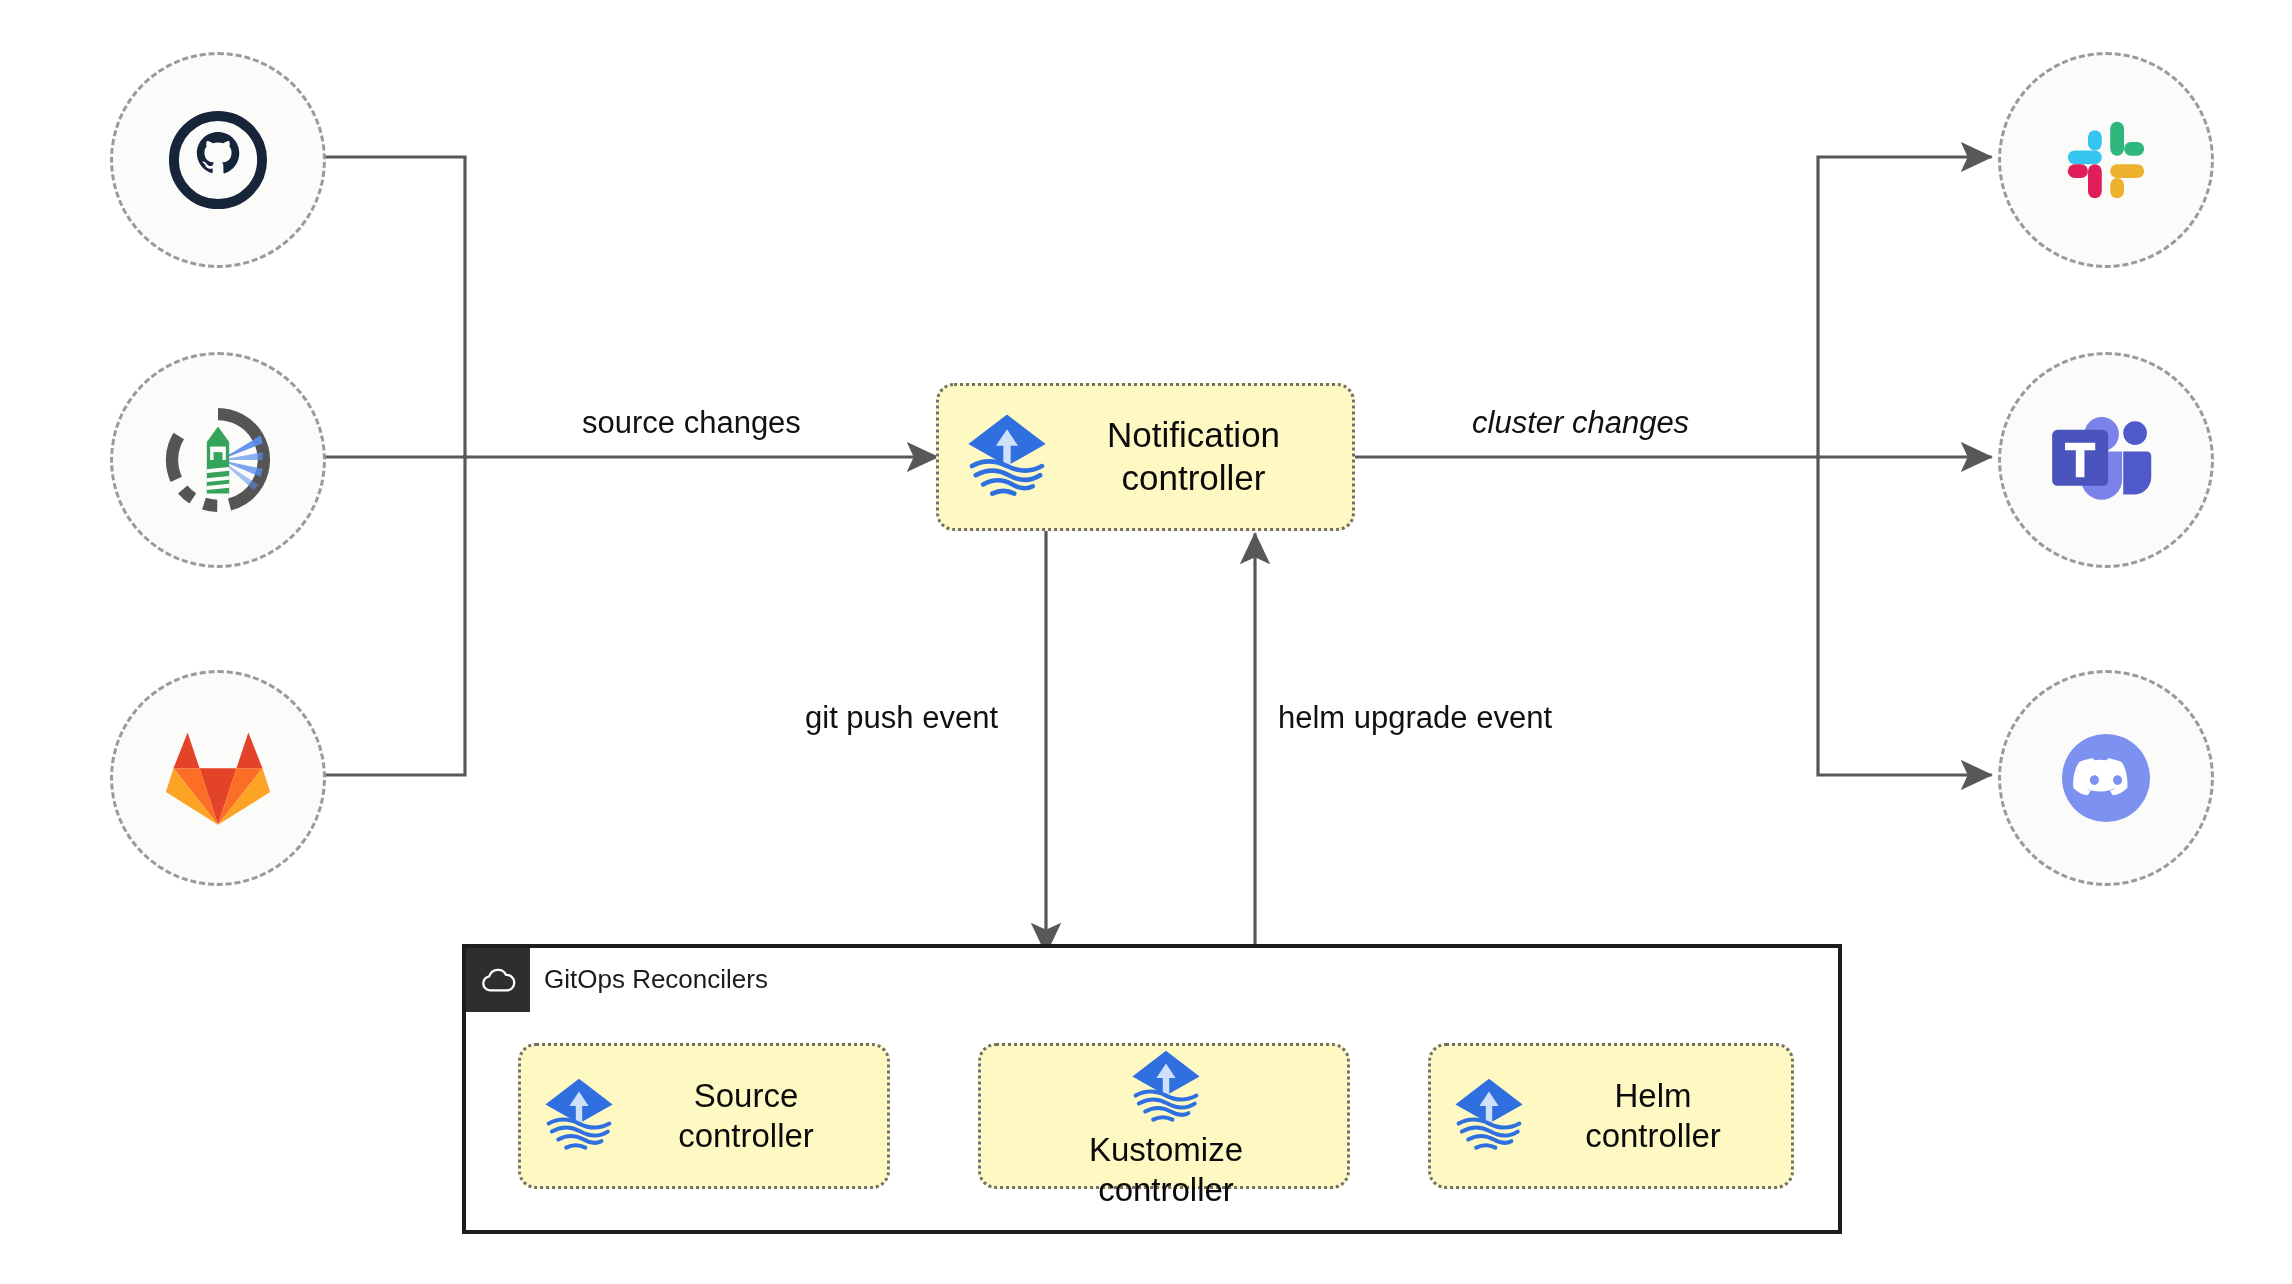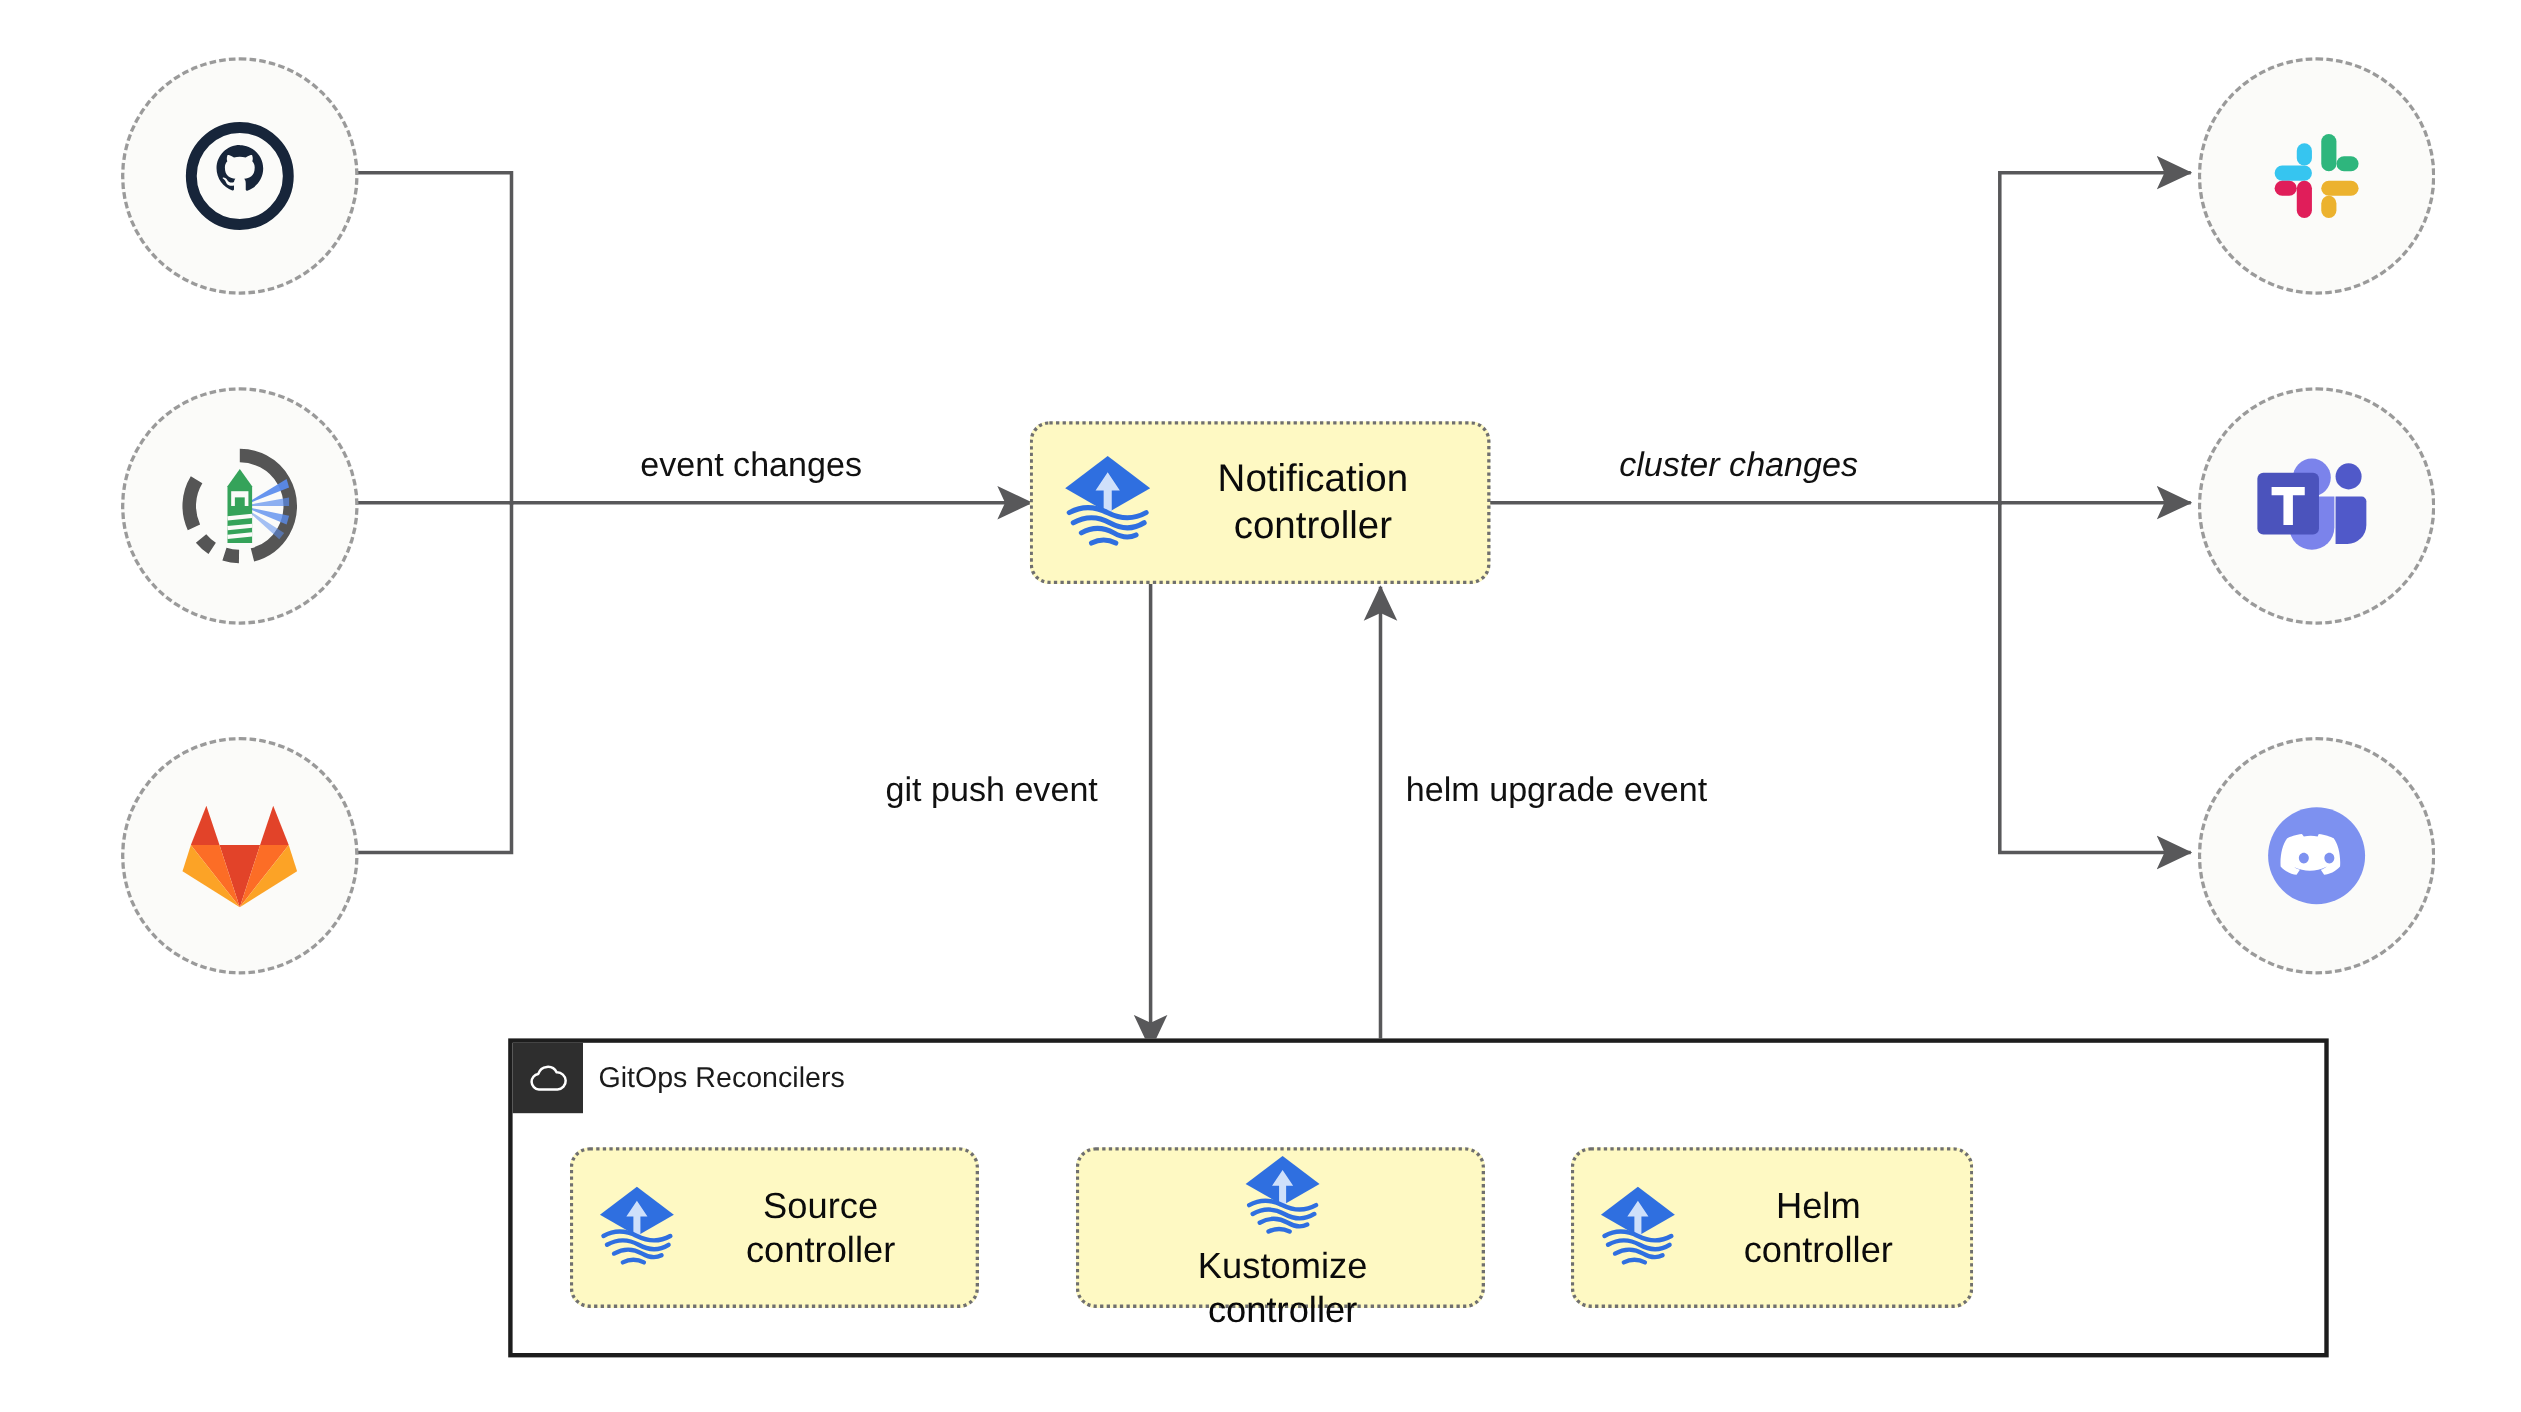--- a/index.html
+++ b/index.html
@@ -151,26 +151,26 @@
           <path d="M16 72 Q34 62 52 72 Q70 82 86 72"></path>
           <path d="M24 82 Q40 73 56 82 Q68 89 78 84"></path>
           <path d="M34 92 Q46 86 58 92"></path>
         </g>
       </svg>
     </span>
     <span class="ctrl-label" style="font-size:35px;">Notification
 controller</span>
   </div>
 
-  <span class="edge-label" style="left:582px;top:405px;">event changes</span>
+  <span class="edge-label" style="left:582px;top:405px;">source changes</span>
   <span class="edge-label" style="left:1472px;top:405px;font-style:italic;">cluster changes</span>
   <span class="edge-label" style="left:805px;top:700px;">git push event</span>
   <span class="edge-label" style="left:1278px;top:700px;">helm upgrade event</span>
 
-  <div id="gitops-container" style="left:462px;top:944px;width:1655px;height:290px;">
+  <div id="gitops-container" style="left:462px;top:944px;width:1380px;height:290px;">
     <div id="gitops-tab">
       <svg width="38" height="28" viewBox="0 0 40 28">
         <path d="M11.5 25 a7.5 7.5 0 0 1 -0.6 -14.9 A9.5 9.5 0 0 1 28.5 8.6 a7 7 0 0 1 0.8 16.4 z" fill="none" stroke="#ffffff" stroke-width="2.4" stroke-linejoin="round"></path>
       </svg>
     </div>
     <div id="gitops-title">GitOps Reconcilers</div>
 
     <div class="ctrl-box" style="left:52px;top:95px;width:372px;height:146px;padding:0 14px 0 18px;align-items:center;">
       <span class="ctrl-icon">
         <svg width="80" height="80" viewBox="0 0 100 100">

